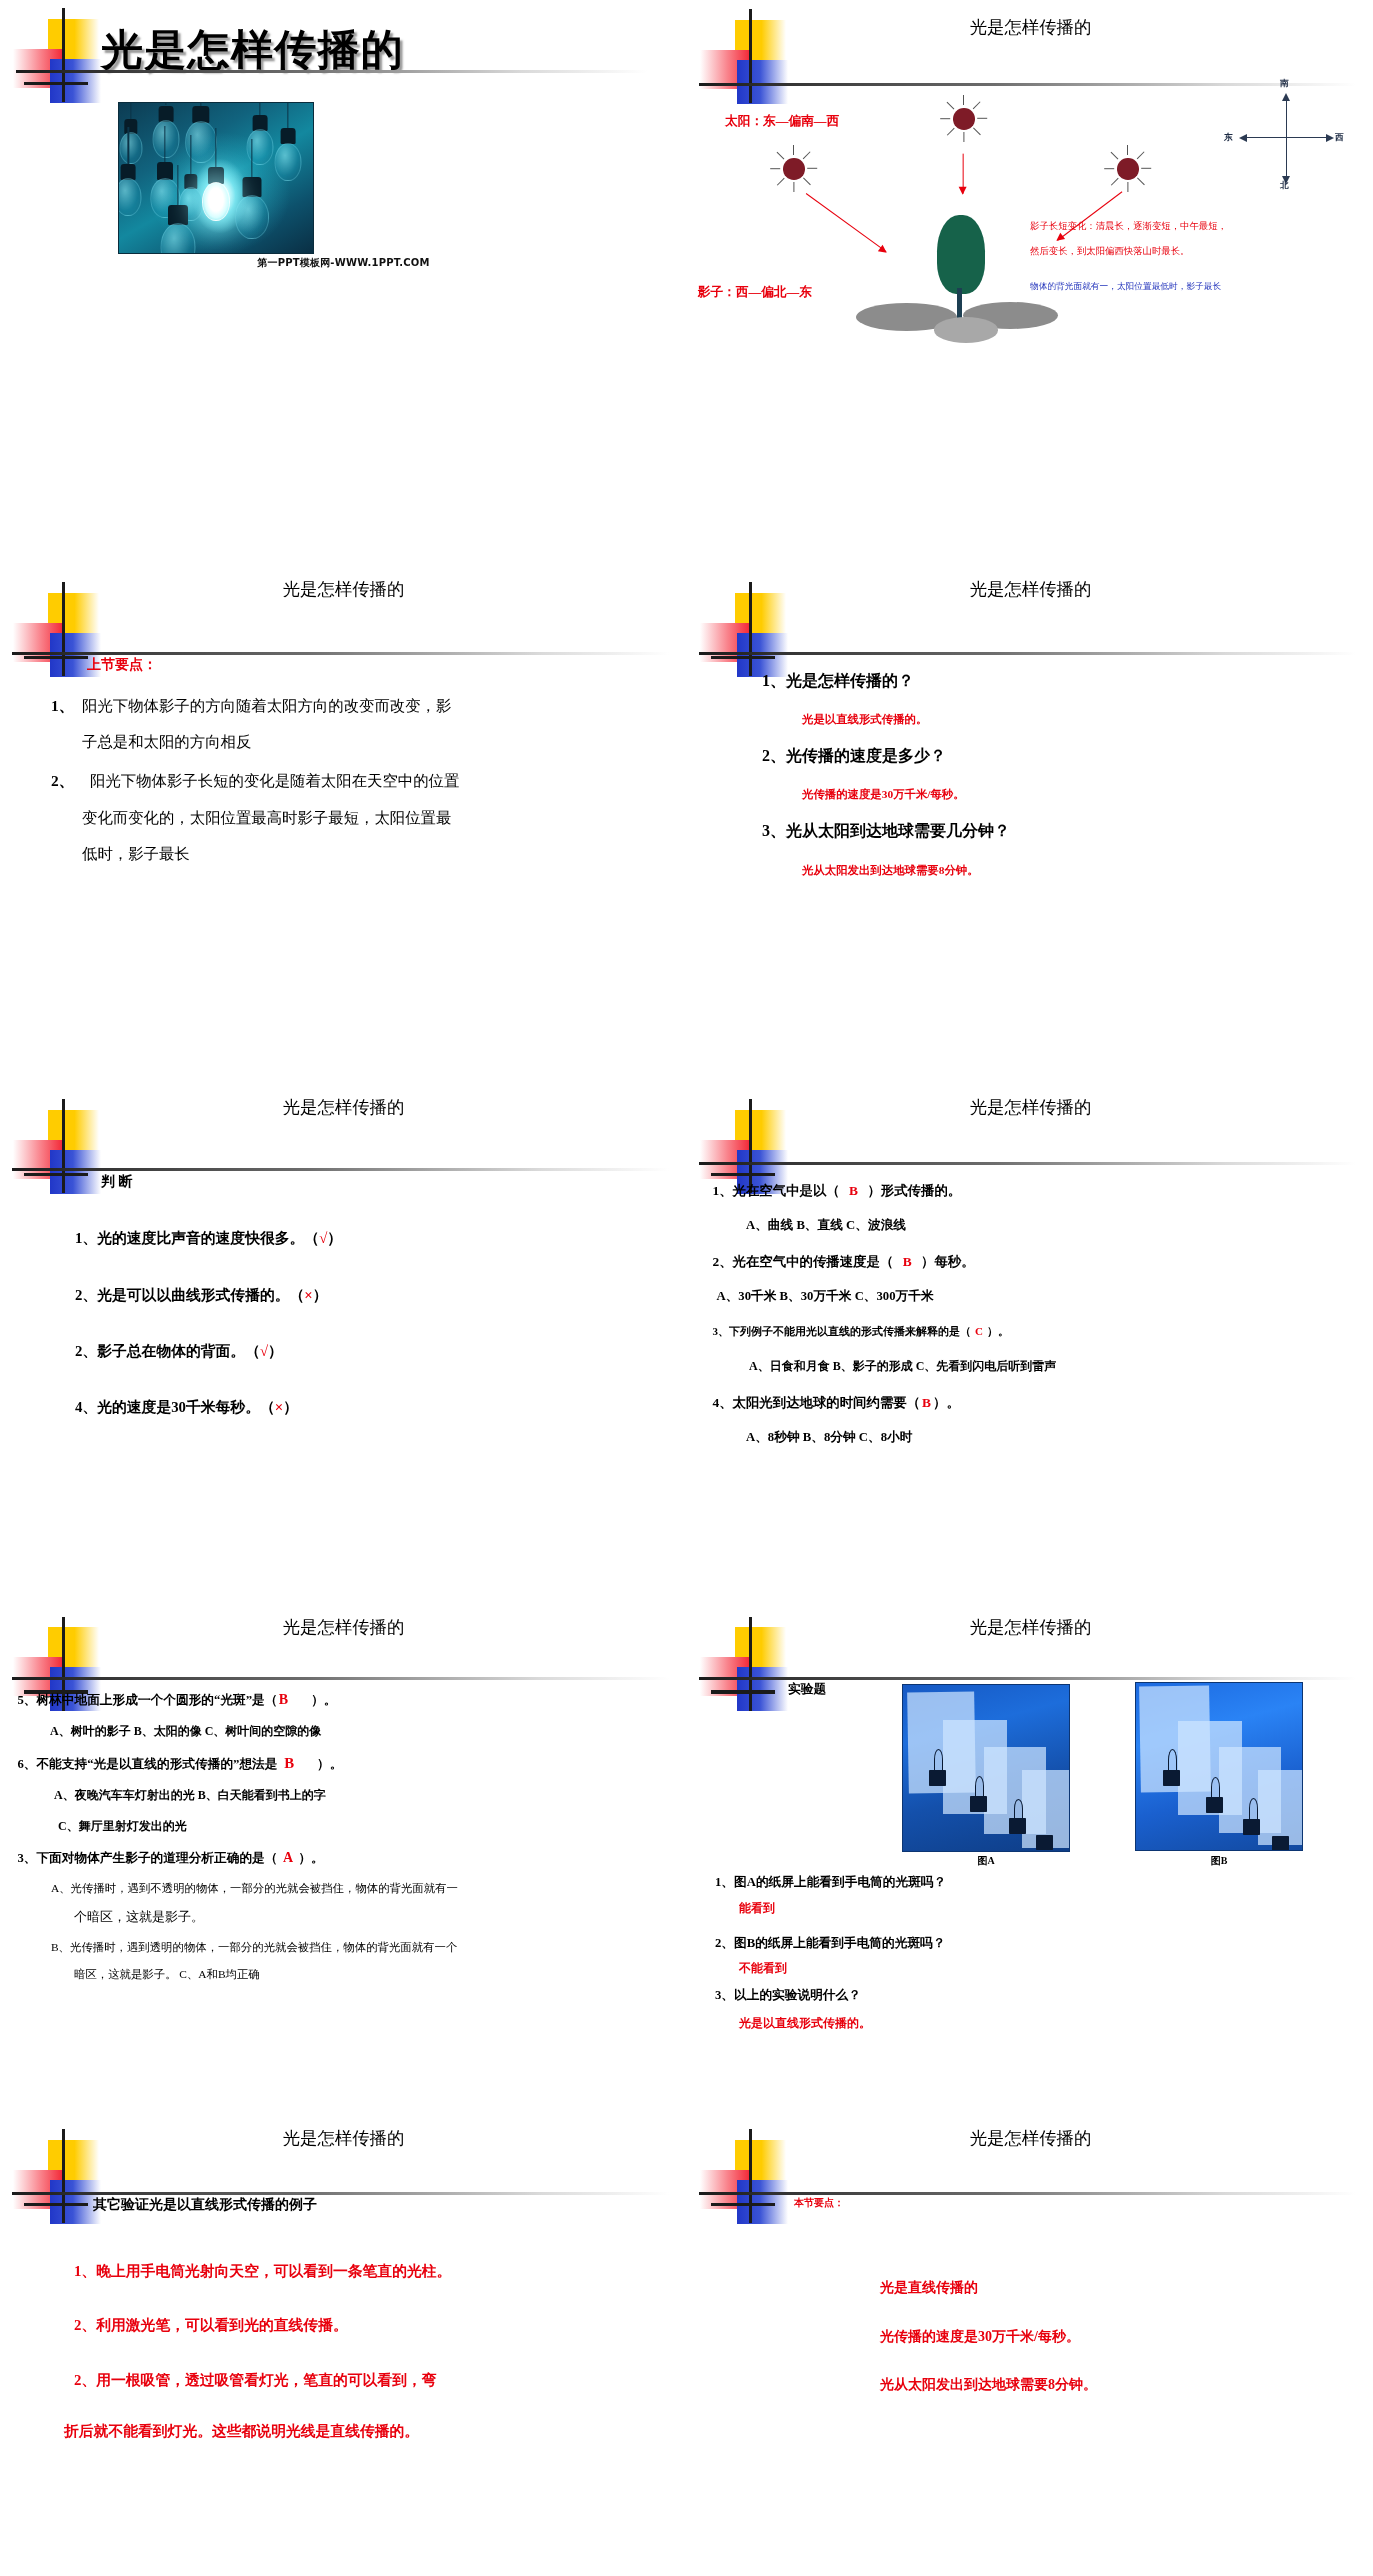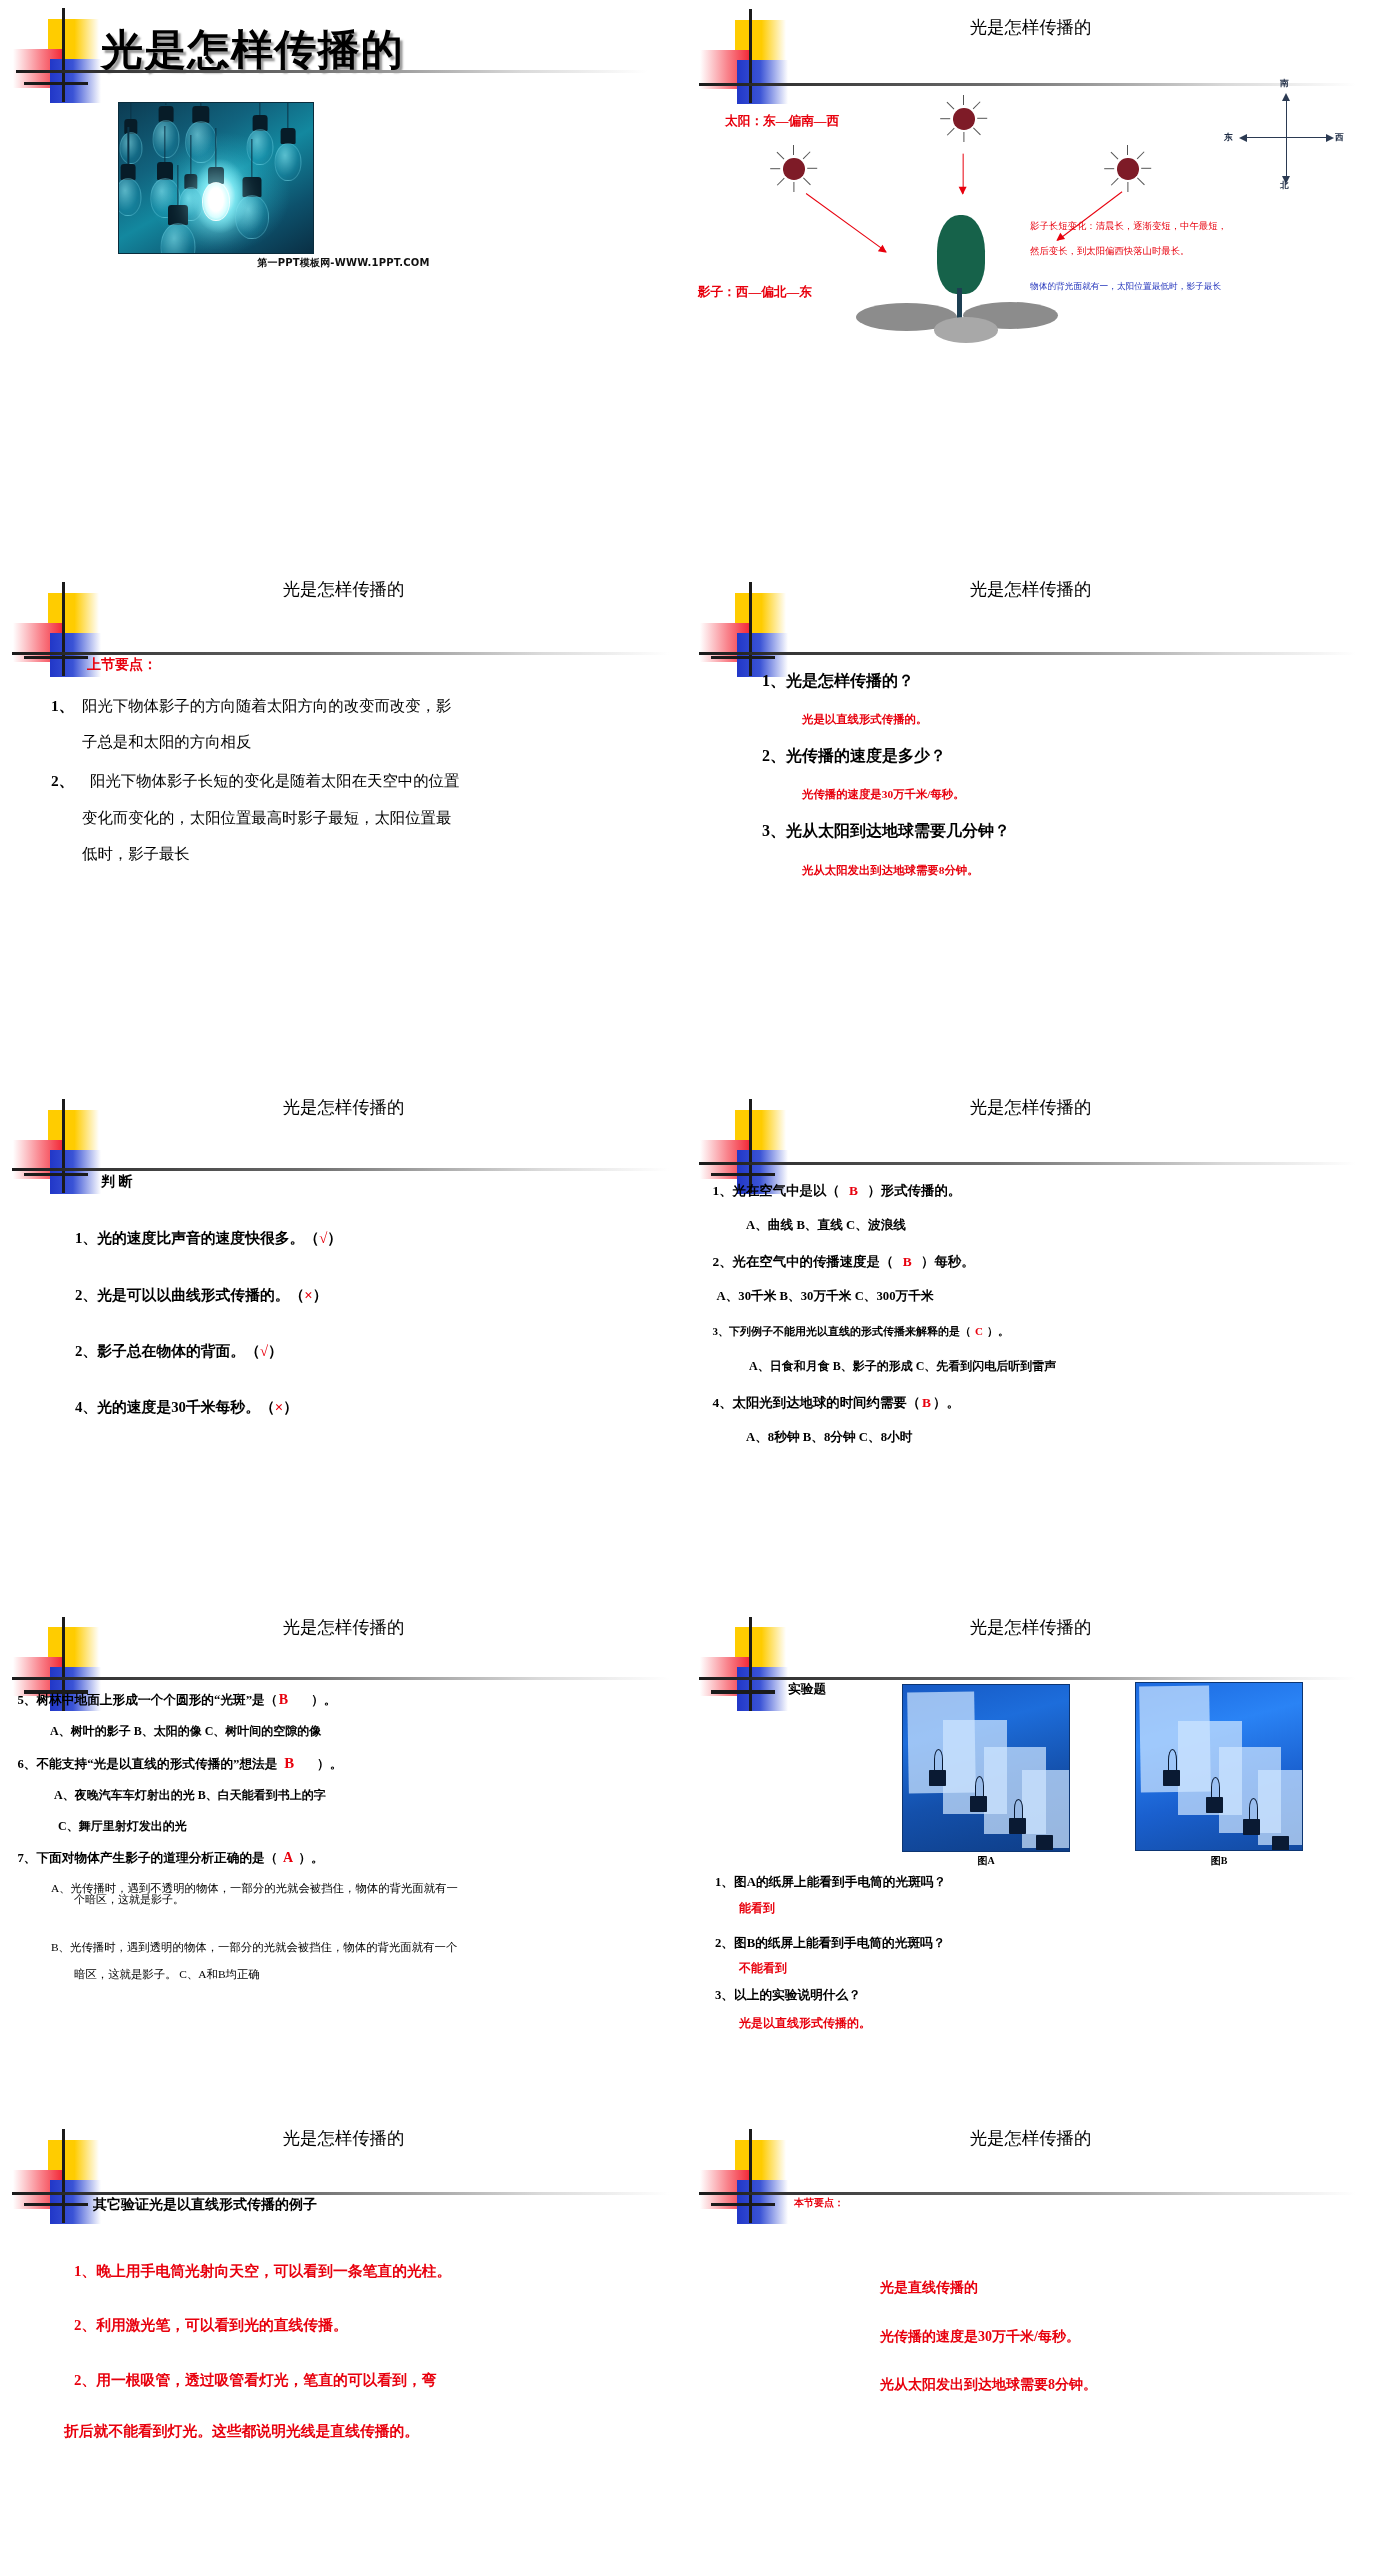--- a/index.html
+++ b/index.html
@@ -449,24 +449,24 @@
     </div>
     <div class="body-line bold" style="left:50px; top:113px; font-size:12px;">A、树叶的影子 B、太阳的像   C、树叶间的空隙的像</div>
 
     <div class="body-line bold" style="left:17.4px; top:145px; font-size:12.7px;">
       <span>6、不能支持“光是以直线的形式传播的”想法是</span><span class="red" style="padding:0 23px 0 6.7px; font-size:14.8px;">B</span><span>）。</span>
     </div>
     <div class="body-line bold" style="left:54px; top:177px; font-size:12px;">A、夜晚汽车车灯射出的光    B、白天能看到书上的字</div>
     <div class="body-line bold" style="left:58px; top:208px; font-size:12px;">C、舞厅里射灯发出的光</div>
 
     <div class="body-line bold" style="left:17.4px; top:240px; font-size:12.7px;">
-      <span>7、下面对物体产生影子的道理分析正确的是（</span><span class="red" style="padding:0 5.4px; font-size:14px;">A</span><span>）。</span>
+      <span>3、下面对物体产生影子的道理分析正确的是（</span><span class="red" style="padding:0 5.4px; font-size:14px;">A</span><span>）。</span>
     </div>
     <div class="body-line" style="left:51px; top:271px; font-size:11.4px;">A、光传播时，遇到不透明的物体，一部分的光就会被挡住，物体的背光面就有一</div>
-    <div class="body-line" style="left:74px; top:282px; font-size:11px;">个暗区，这就是影子。</div>
+    <div class="body-line" style="left:74px; top:298px; font-size:13px;">个暗区，这就是影子。</div>
     <div class="body-line" style="left:51px; top:330px; font-size:11.4px;">B、光传播时，遇到透明的物体，一部分的光就会被挡住，物体的背光面就有一个</div>
     <div class="body-line" style="left:74px; top:357px; font-size:11.4px;">暗区，这就是影子。      C、A和B均正确</div>
   </div>
 
   <div class="slide cslide" id="slide8" style="left:687px; top:1610px; width:687px; height:496px;">
     <div class="logo" style="top:5.4px;">
       <div class="sq-yellow"></div>
         <div class="sq-red"></div>
         <div class="sq-blue"></div>
       <div class="bar-v"></div>

